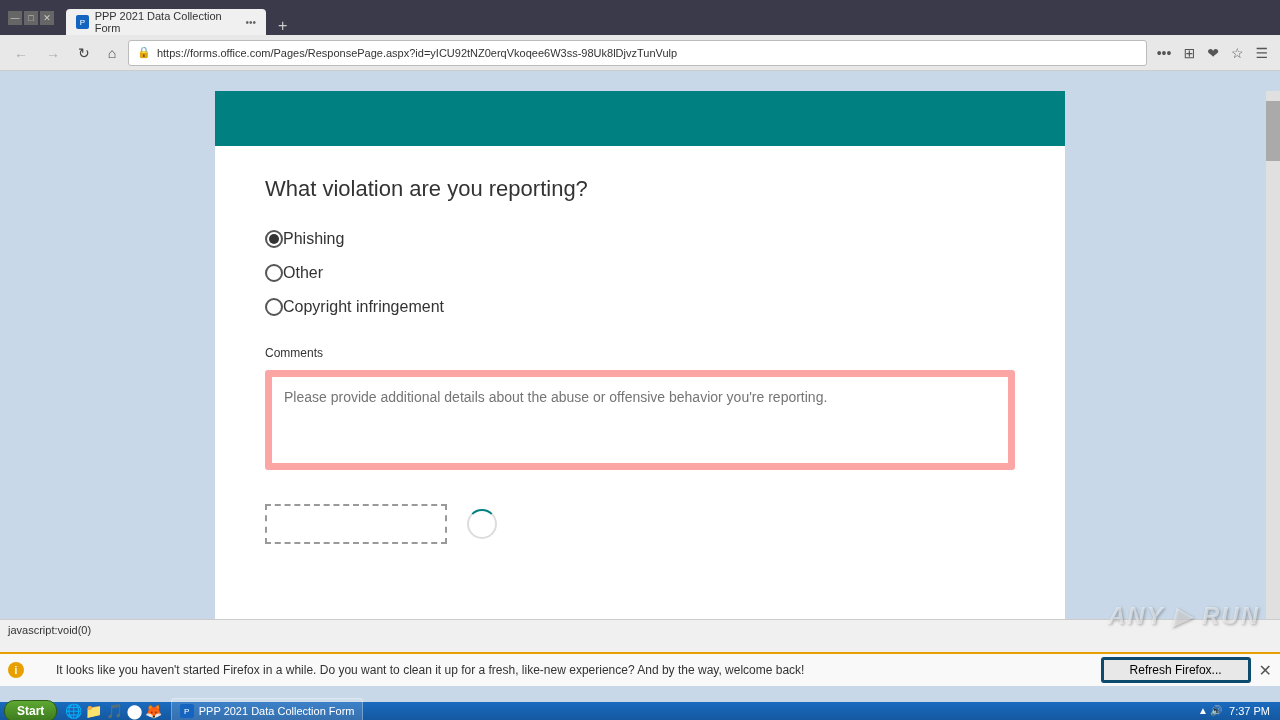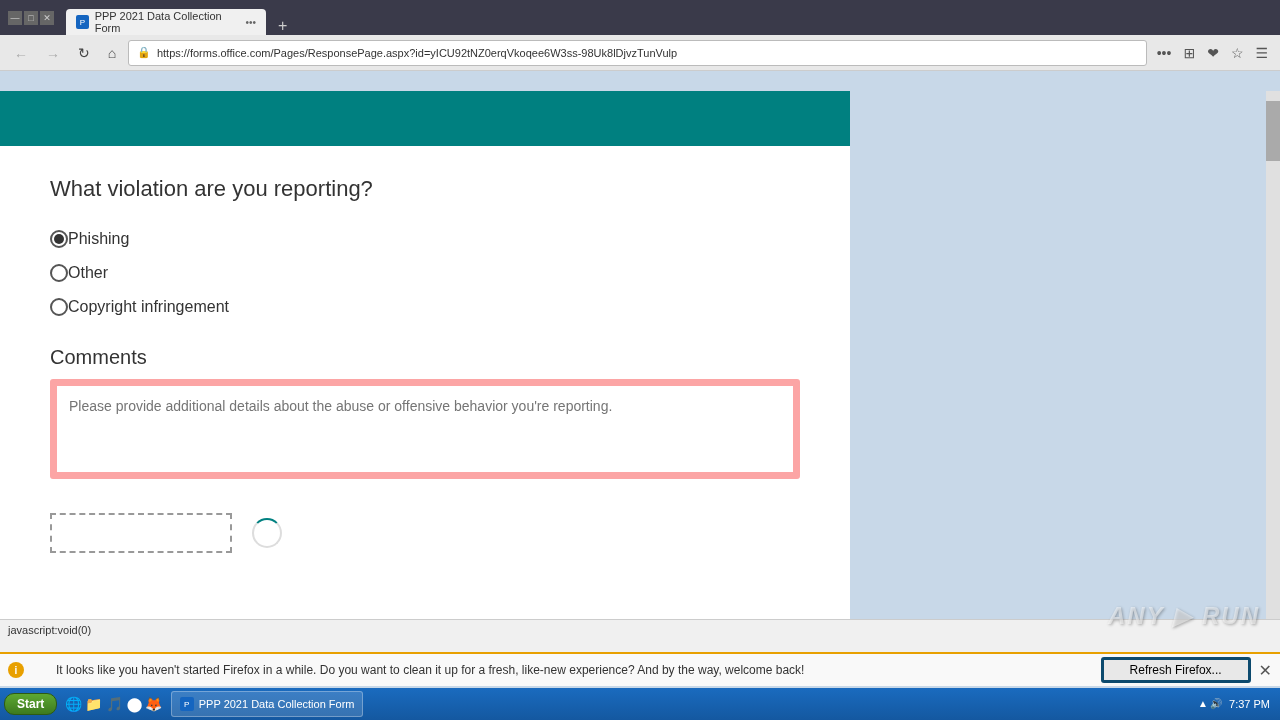--- a/index.html
+++ b/index.html
@@ -161,21 +161,21 @@
     .radio-dot {
       width: 10px; height: 10px;
       background: #333;
       border-radius: 50%;
     }
     .radio-label {
       font-size: 16px;
       color: #333;
     }
     .comments-label {
-      font-size: 20px;
+      font-size: 12px;
       color: #333;
       margin-bottom: 10px;
     }
     .comments-textarea {
       width: 100%;
       height: 100px;
       border: 7px solid #fca5a5;
       border-radius: 3px;
       padding: 12px;
       font-size: 14px;
@@ -232,21 +232,21 @@
     }
     .notif-close-btn {
       background: none; border: none; font-size: 16px; cursor: pointer; color: #555;
     }
 
     
     .win-taskbar {
       position: absolute;
       bottom: 0;
       left: 0; right: 0;
-      height: 32px;
+      height: 18px;
       background: linear-gradient(to bottom, #1a6bbf, #1458a0);
       display: flex;
       align-items: center;
       padding: 0 4px;
       gap: 4px;
       z-index: 100;
     }
     .start-btn {
       background: linear-gradient(to bottom, #5da832, #3d7a1e);
       border: 1px solid #2d5a14;
@@ -301,21 +301,21 @@
 
     
     .browser-wrapper {
       position: absolute;
       top: 0; left: 0; right: 0;
       bottom: 34px; 
     }
 
     .content-wrapper {
       display: flex;
-      justify-content: flex-start;
+      justify-content: center;
       background: #c8d8e8;
       overflow: hidden;
       position: absolute;
       top: 91px; 
       left: 0; right: 0;
       bottom: 54px; 
     }
   </style>
 </head>
 <body>

